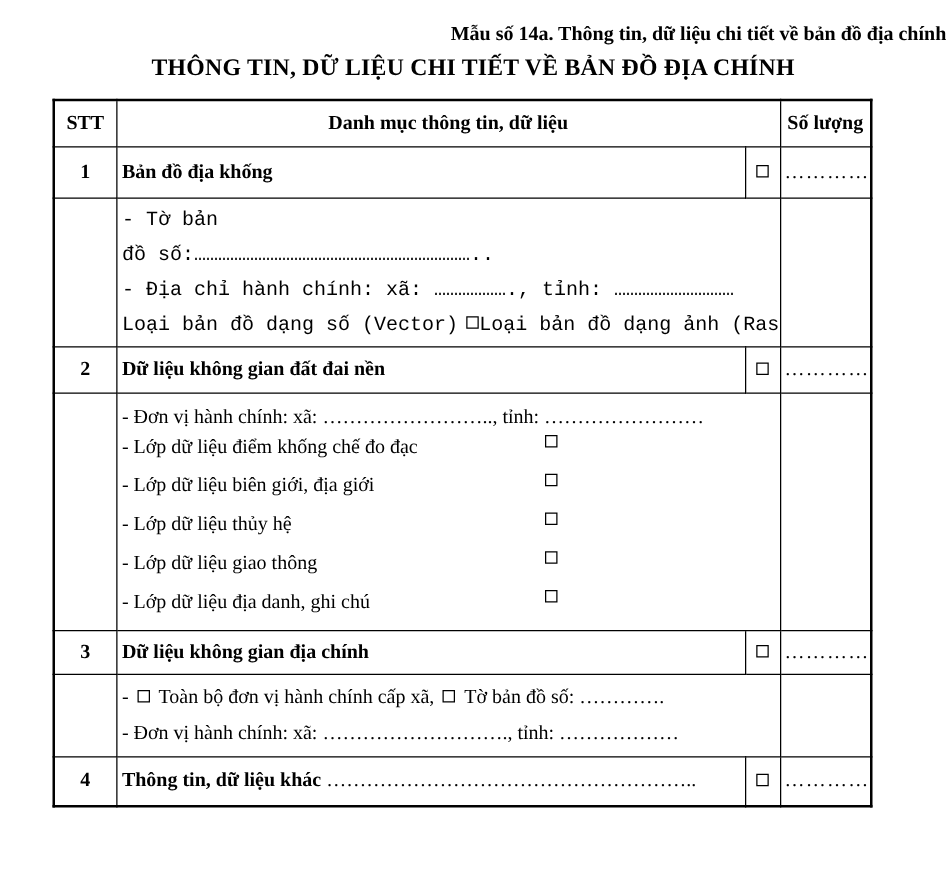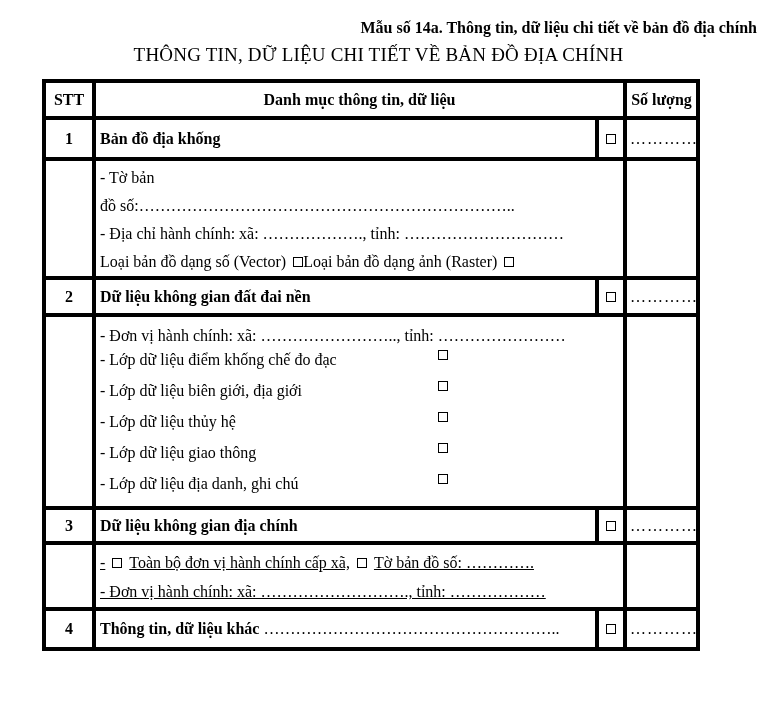--- a/index.html
+++ b/index.html
@@ -7,47 +7,47 @@
     width: 757px; height: 716px;
     background: #ffffff;
     color: #000000;
     font-family: "Liberation Serif", "DejaVu Serif", serif;
     overflow: hidden;
   }
   .page { padding-top: 17px; }
 
   
   .t1 { text-align: right; font-weight: bold; font-size: 16px; line-height: 22px; }
-  .t2 { text-align: center; font-weight: normal; font-size: 19px; line-height: 24px; margin-top: 4px; letter-spacing: 0.2px; }
+  .t2 { text-align: center; font-weight: bold; font-size: 19px; line-height: 24px; margin-top: 4px; letter-spacing: 0.2px; }
   .t3 { text-align: center; font-style: italic; font-size: 16px; line-height: 20px; margin-top: 1px; }
 
   
   table.doc {
     border-collapse: collapse;
     table-layout: fixed;
     width: 656px;
     margin: 12px 0 0 42px;
     border: 2px solid #000;
   }
   .doc td, .doc th {
-    border: 4px solid #000000;
+    border: 1px solid #000000;
     font-size: 16px;
     padding: 0 4px;
     vertical-align: middle;
     overflow: hidden;
   }
   .doc th { font-weight: bold; text-align: center; white-space: nowrap; padding: 0 2px; }
 
   tr.hdr    { height: 37px; }
   tr.row-1  { height: 41px; }
-  tr.det-1  { height: 119px; }
+  tr.det-1  { height: 119px; font-family: Liberation Mono, monospace; }
   tr.row-2  { height: 37px; }
   tr.det-2  { height: 189px; margin-top: 16px; }
   tr.row-3  { height: 35px; }
-  tr.det-3  { height: 66px; text-decoration: underline; }
+  tr.det-3  { height: 66px; }
   tr.row-4  { height: 40px; }
 
   td.stt   { text-align: center; font-weight: bold; }
   td.label { font-weight: bold; white-space: nowrap; }
   td.cbx-cell { text-align: center; padding: 0; }
   td.qty   { white-space: nowrap; letter-spacing: 1px; padding: 0 3px; }
 
   td.detail { vertical-align: top; padding: 3px 4px 0 4px; }
   .dline  { line-height: 28px; white-space: nowrap; }
   .dline2 { line-height: 29px; white-space: nowrap; }

